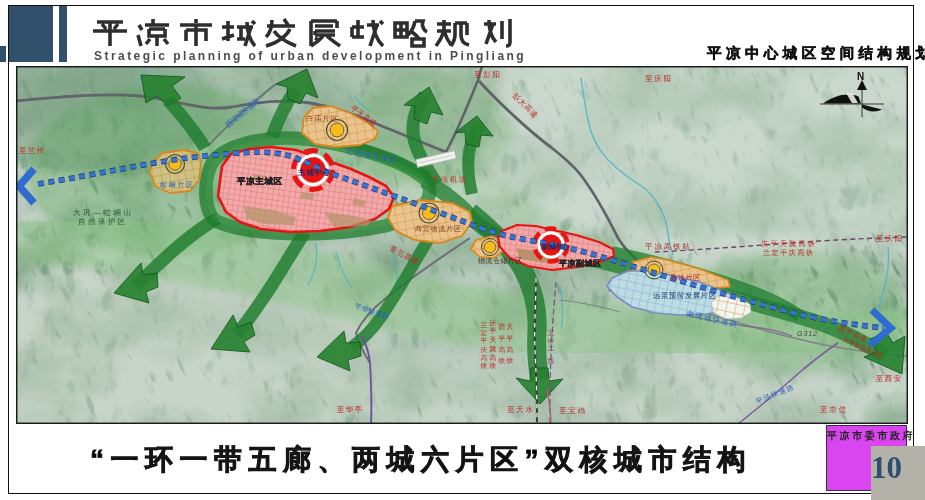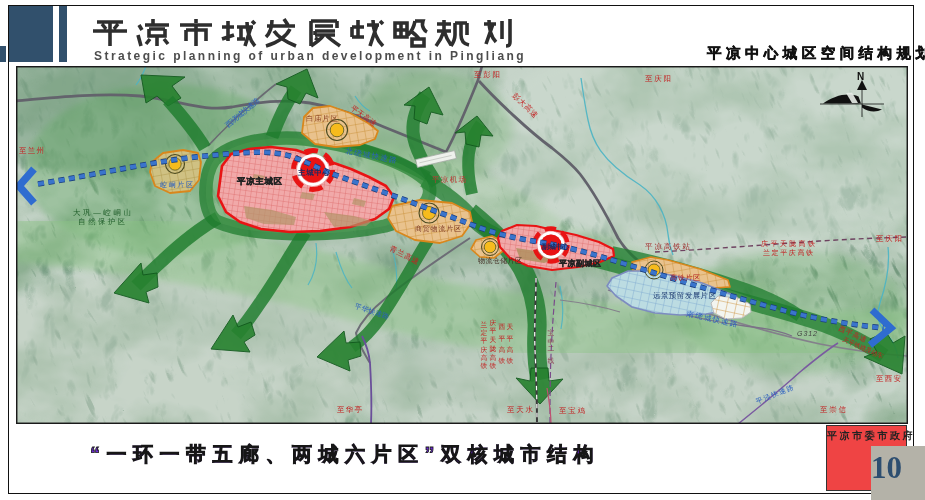--- a/index.html
+++ b/index.html
@@ -377,20 +377,20 @@
 <text x="502" y="318" font-size="6.8" fill="#c32222" writing-mode="tb" textLength="34">西平高铁</text>
 
 <text x="510" y="318" font-size="6.8" fill="#c32222" writing-mode="tb" textLength="34">天平高铁</text>
 
 <text x="551" y="323" font-size="6.8" fill="#8a3a50" writing-mode="tb" textLength="28">宝中二线</text>
 </g>
 
 <rect x="16.7" y="66.7" width="890.6" height="356.6" fill="none" stroke="#1a1a1a" stroke-width="1.5"></rect>
 </svg>
 
-<div class="abs" style="left:90px;top:441px;font-weight:bold;font-size:20px;letter-spacing:6.5px;color:#6d28d9;-webkit-text-stroke:0.8px #161616;white-space:nowrap;">“一环一带五廊、两城六片区”双核城市结构</div>
-
-<div class="abs" style="left:826px;top:425px;width:81px;height:66px;border:1.2px solid #333;box-sizing:border-box;background:#ef4444;">
+<div class="abs" style="left:90px;top:441px;font-weight:bold;font-size:28px;letter-spacing:6.5px;color:#000000;-webkit-text-stroke:0.8px #161616;white-space:nowrap;">“一环一带五廊、两城六片区”双核城市结构</div>
+
+<div class="abs" style="left:826px;top:425px;width:81px;height:66px;border:1.2px solid #333;box-sizing:border-box;background:#d946ef;">
 
 <div style="position:absolute;left:0;top:2.5px;width:100%;text-align:center;font-weight:bold;font-size:10px;letter-spacing:2.6px;color:#222;white-space:nowrap;">平凉市委市政府</div>
 
 <div style="position:absolute;left:0;top:20px;width:100%;height:56px;background:#b4b2a8;text-align:left;font-family:'Liberation Serif',serif;font-weight:bold;font-size:31px;color:#2d4e70;line-height:44px;margin-left:44px;">10</div>
 </div>
 
 </body></html>

